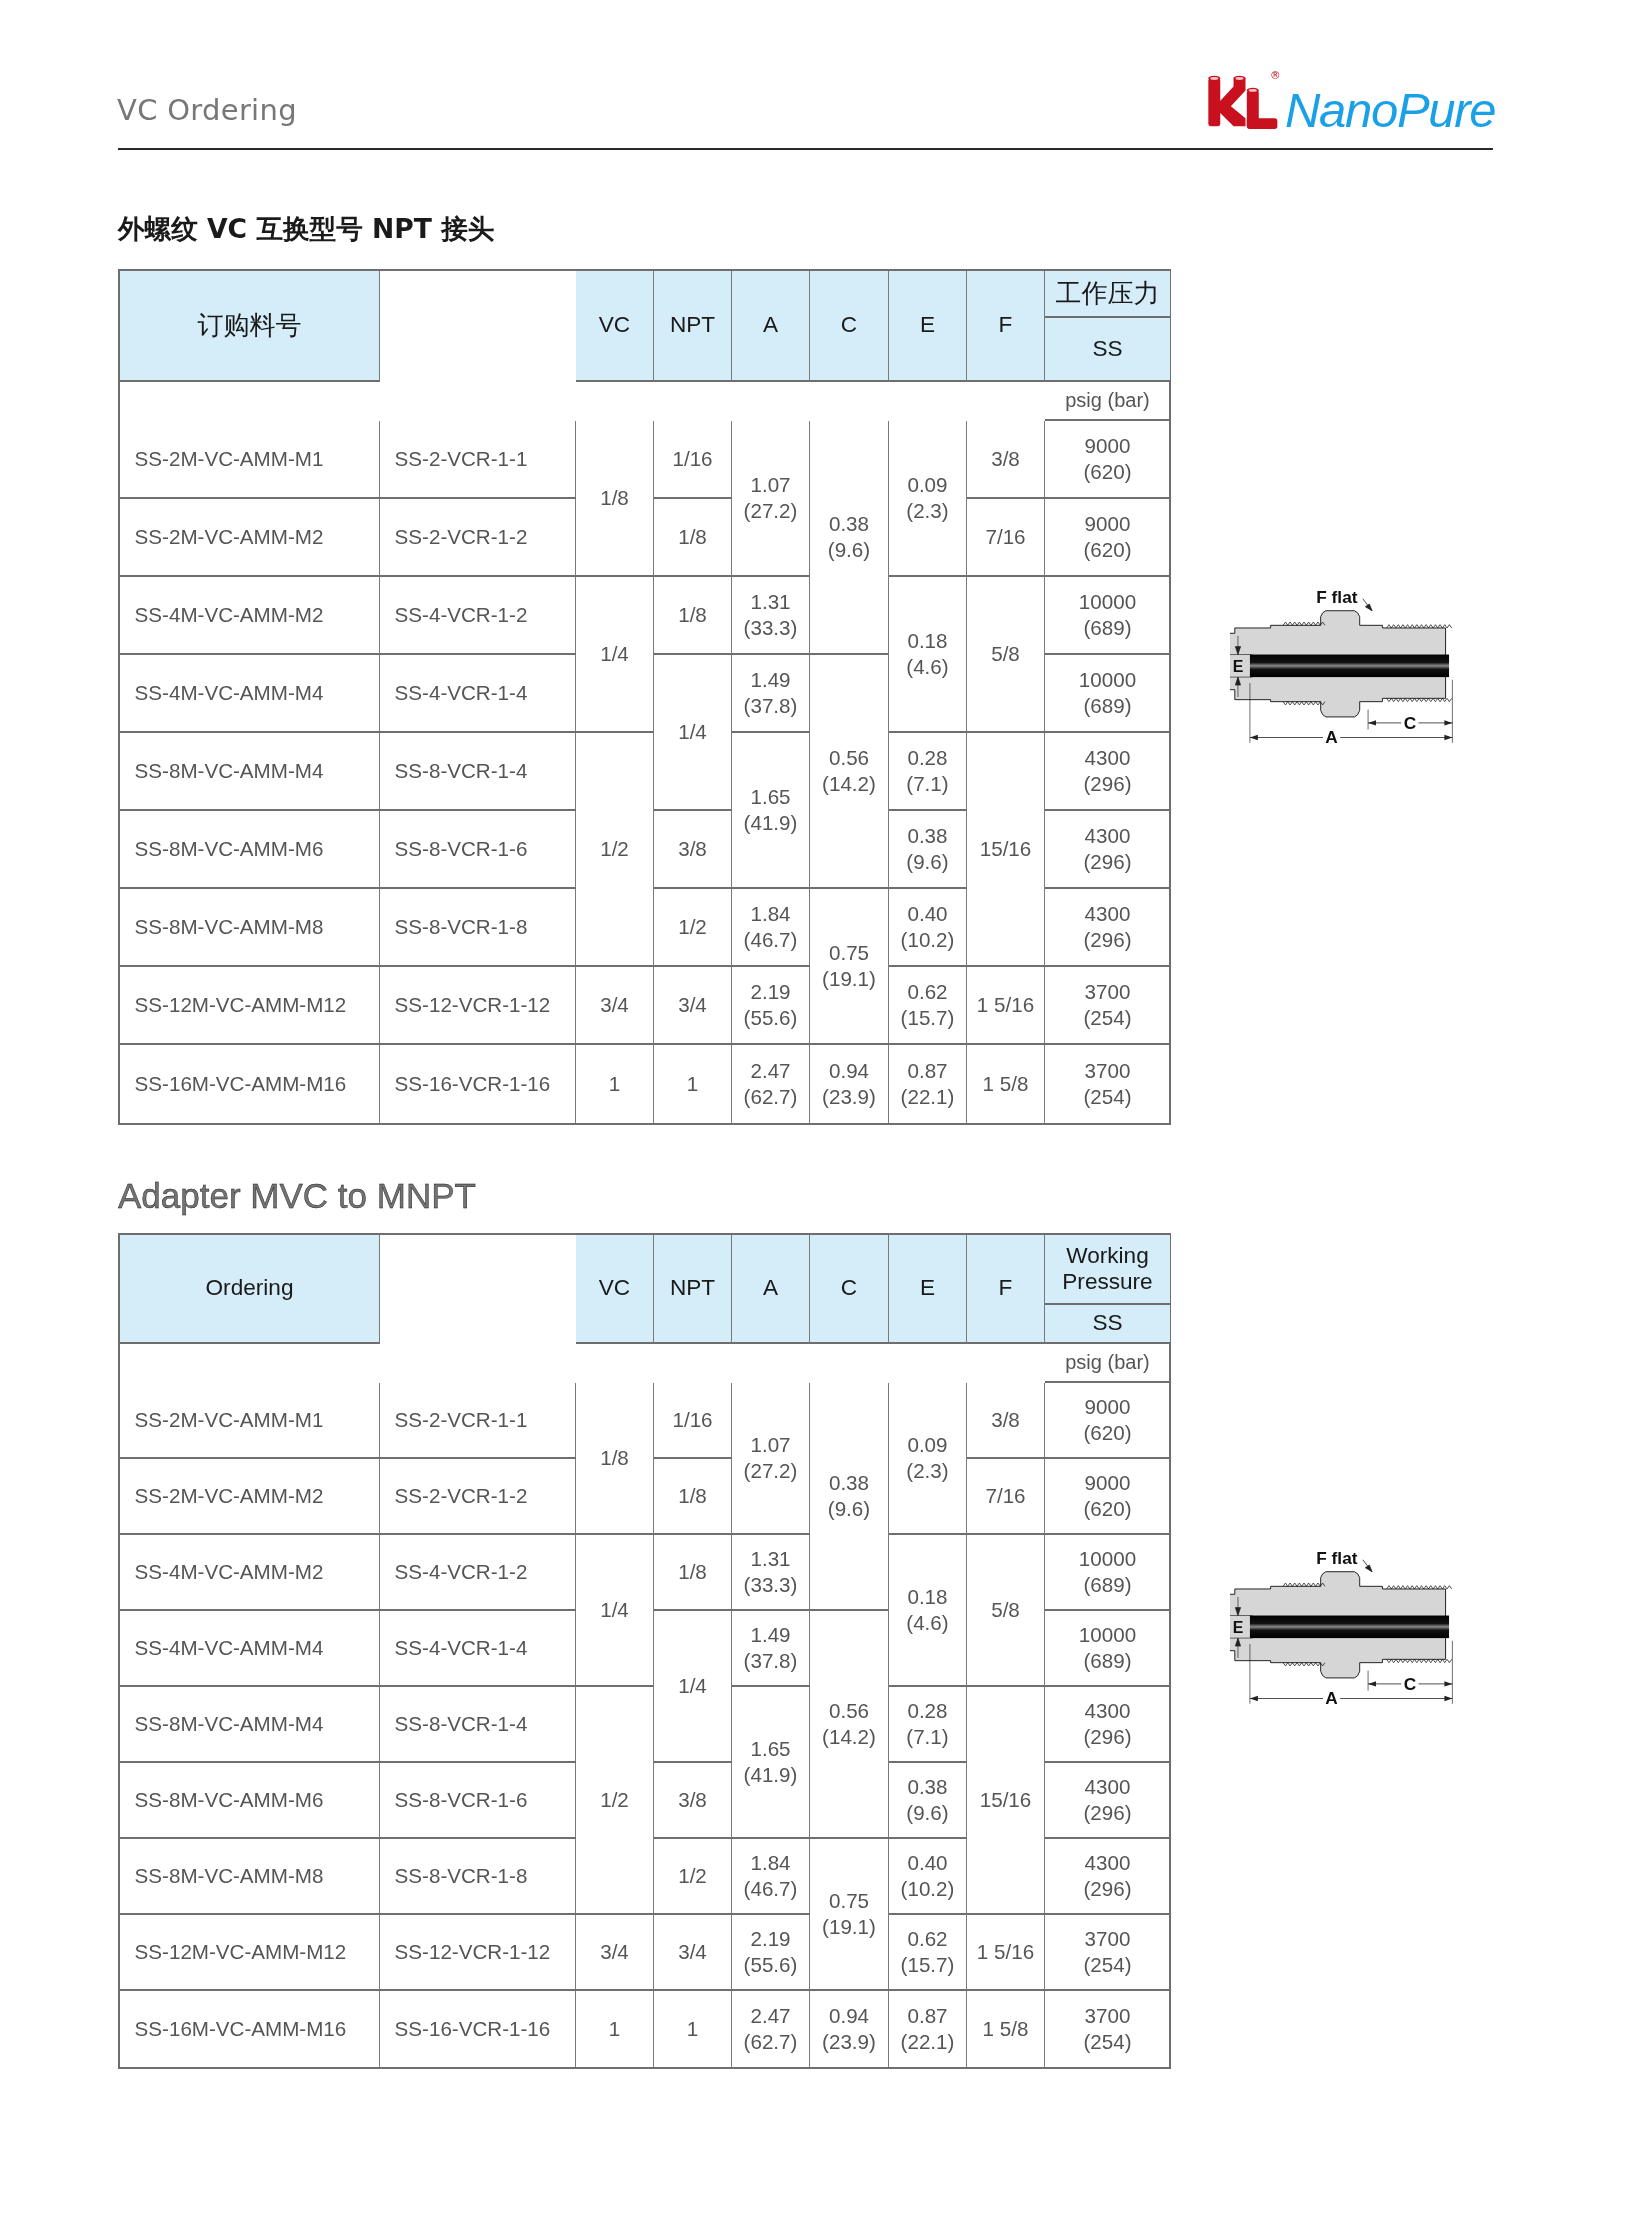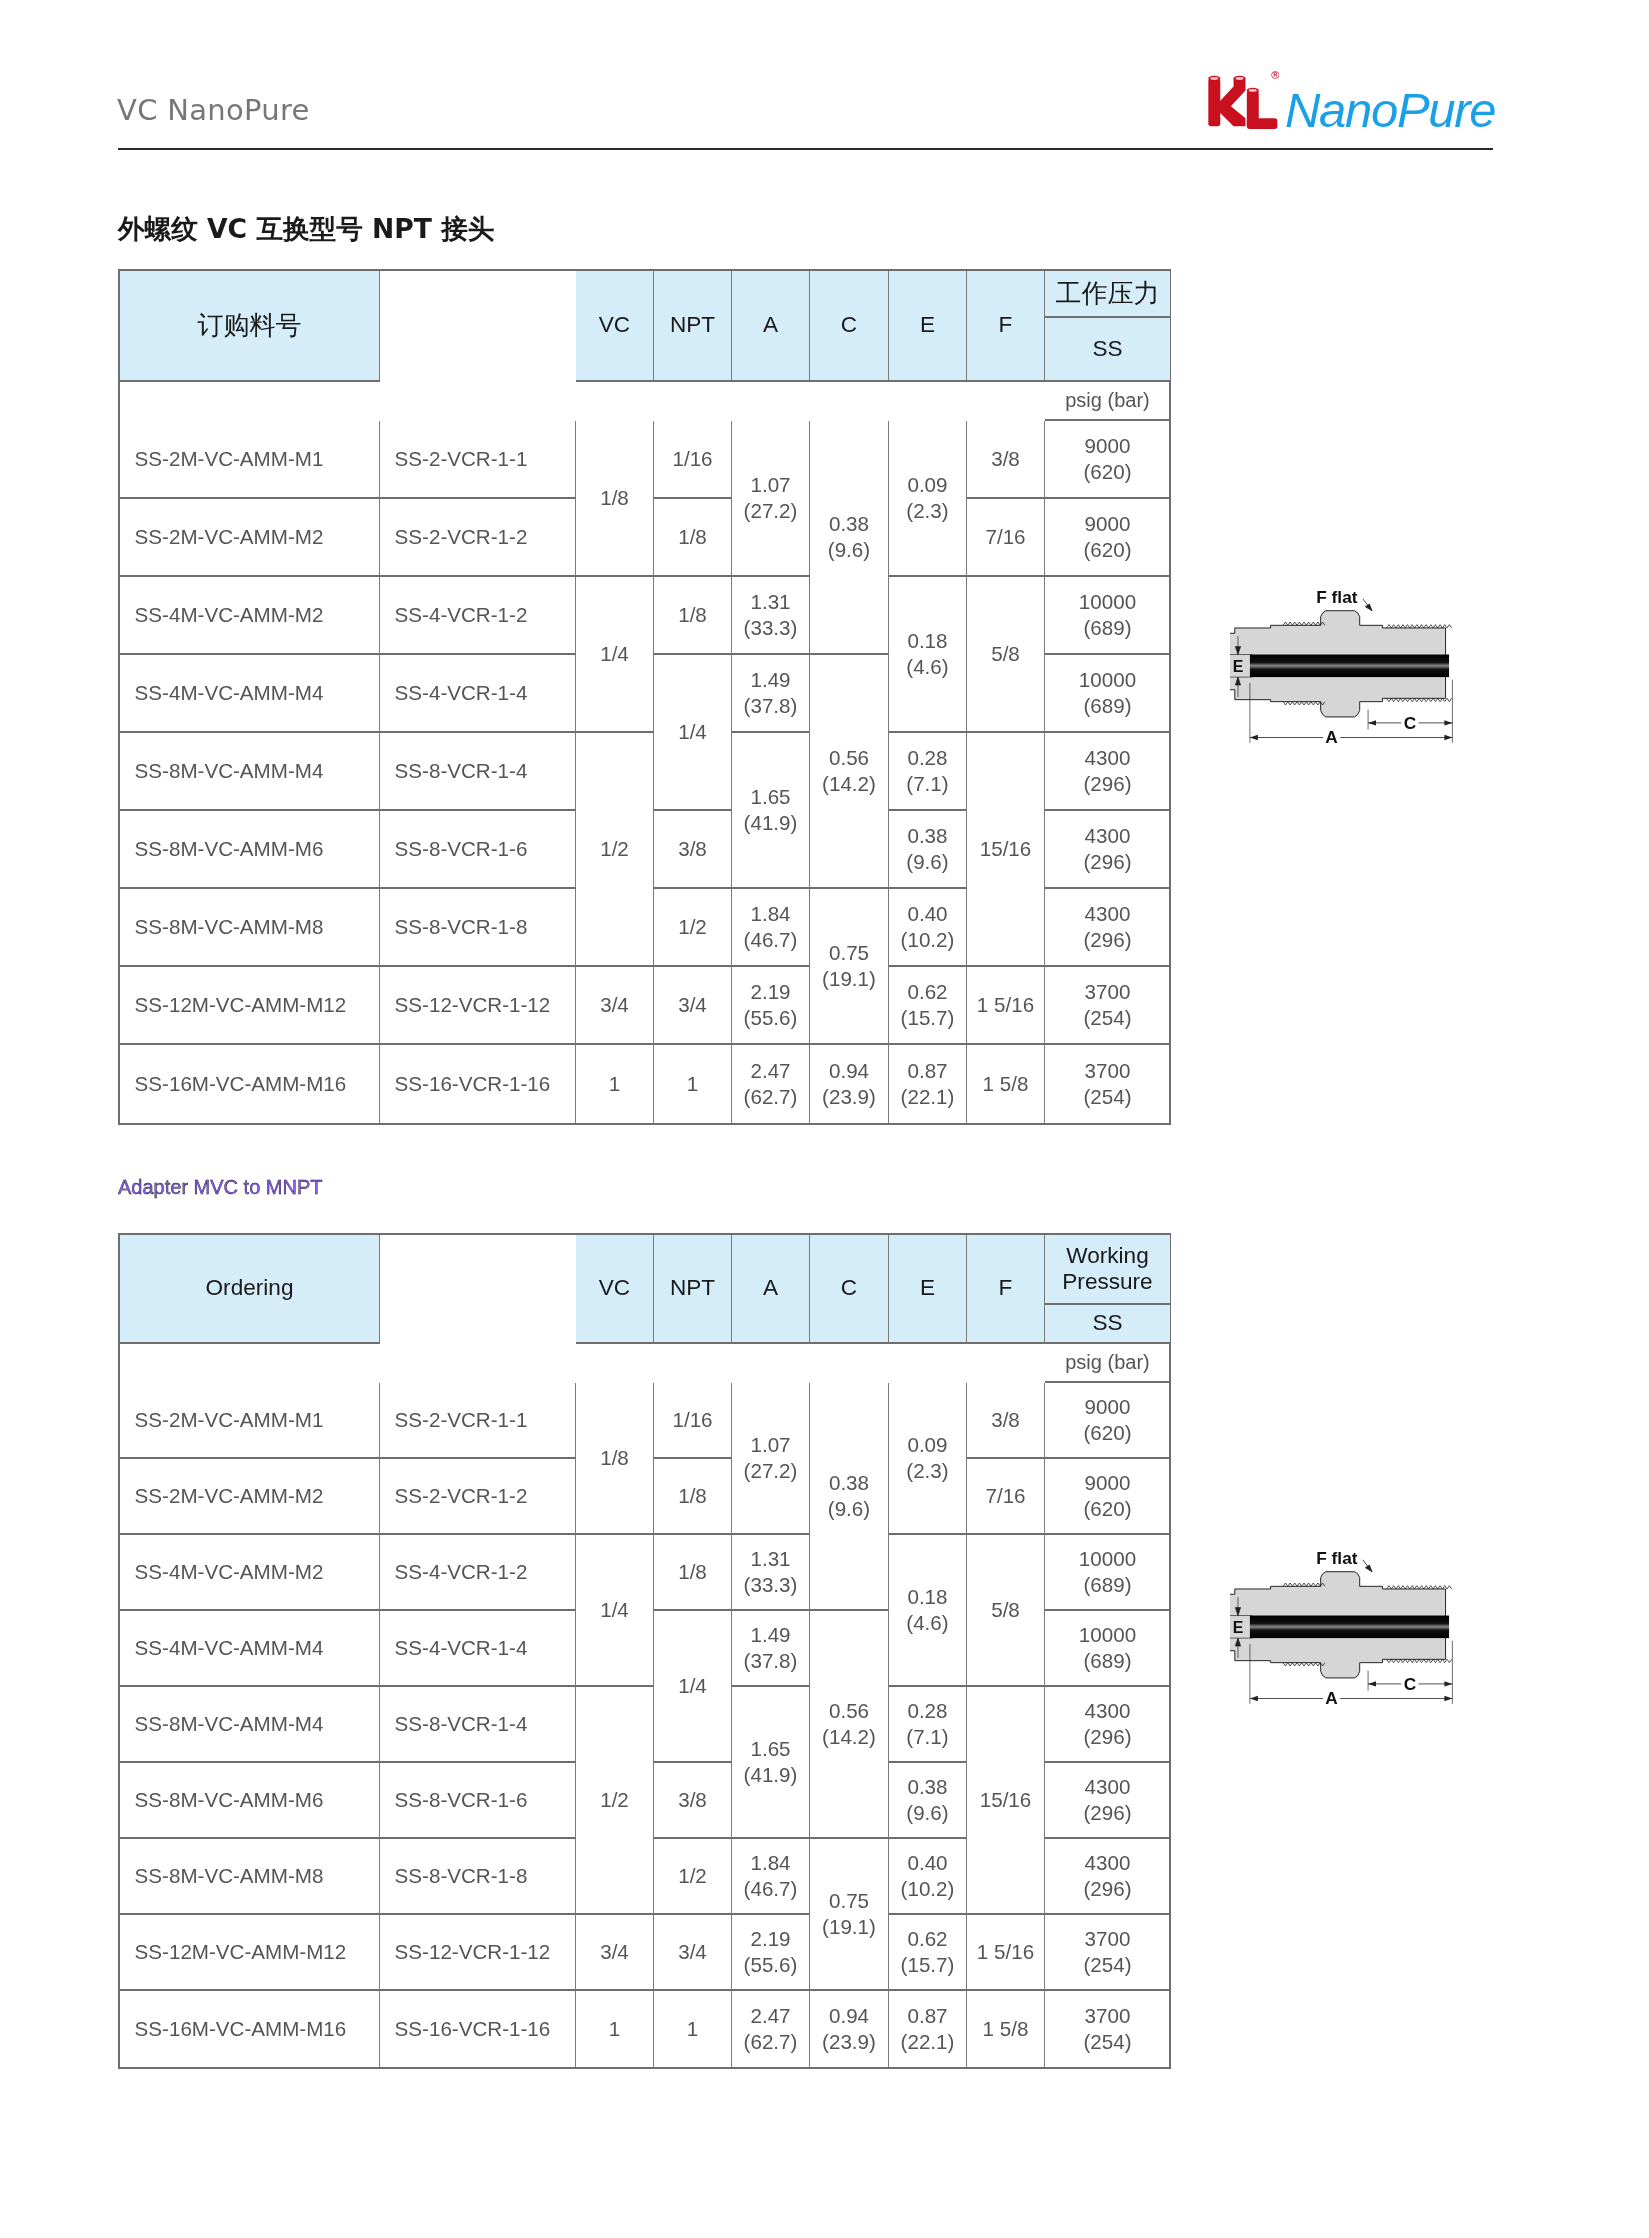--- a/index.html
+++ b/index.html
@@ -5,21 +5,21 @@
   html, body { margin:0; padding:0; background:#ffffff; }
   body { width:1650px; height:2239px; position:relative; overflow:hidden; font-family:"DejaVu Sans", sans-serif; }
   .hdr-title { position:absolute; left:117px; top:93px; font-family:"DejaVu Sans", sans-serif; font-size:29px; color:#777777; letter-spacing:0.3px; }
   .hdr-rule { position:absolute; left:118px; top:148px; width:1375px; height:2px; background:#2a2a2a; }
   .logo { position:absolute; left:1207px; top:66px; width:293px; height:70px; }
   .logo .kl { position:absolute; left:0; top:6.6px; width:73px; height:60px; }
   .logo .reg { position:absolute; left:63px; top:2.7px; font-size:10.6px; color:#c8101e; font-family:"DejaVu Sans", sans-serif; }
   .logo .brand { position:absolute; left:78px; top:16px; font-family:"Liberation Sans", sans-serif; font-style:italic; font-size:49px; color:#1aa0e6; letter-spacing:-1.3px; white-space:nowrap; }
   .sec-title { position:absolute; left:118px; font-weight:bold; color:#1a1a1a; white-space:nowrap; }
   .sec-title.zh { top:211px; font-size:26.6px; font-family:"DejaVu Sans", sans-serif; }
-  .sec-title.en { top:1176px; font-size:20px; font-family:"Liberation Sans", sans-serif; font-weight:normal; color:#8b5cf6; -webkit-text-stroke:0.4px #111; }
+  .sec-title.en { top:1176px; font-size:35px; font-family:"Liberation Sans", sans-serif; font-weight:normal; color:#737373; -webkit-text-stroke:0.4px #111; }
 
   .tbl { position:absolute; left:118px; width:1053px; display:grid;
          grid-template-columns: 260px 196px 78px 78px 78px 79px 78px 78px 125px;
          border:2px solid #6e6e6e; box-sizing:border-box; background:#ffffff; }
   .tbl1 { top:269px; grid-template-rows: 47px 64px 39px repeat(9, 78px); }
   .tbl2 { top:1233px; grid-template-rows: 70px 39px 39px repeat(9, 76px); }
   .c { box-sizing:border-box; border-right:1.3px solid #7a7a7a; border-bottom:2px solid #6e6e6e;
        display:flex; align-items:center; justify-content:center; text-align:center;
        font-size:20.6px; color:#555555; line-height:1.25; white-space:pre-line; font-family:"Liberation Sans", sans-serif; }
   .c.left { justify-content:flex-start; padding-left:14.6px;text-align:right; }
@@ -29,21 +29,21 @@
   .c.lastcol { border-right:none; }
   .c.lastrow { border-bottom:none; }
 
   .diagram { position:absolute; left:1230px; width:229px; height:163px; }
   .diagram1 { top:580px; }
   .diagram2 { top:1541px; }
 </style>
 </head>
 <body>
 
-<div class="hdr-title">VC NanoPure</div>
+<div class="hdr-title">VC Ordering</div>
 <div class="logo">
   <svg class="kl" viewBox="0 0 110 90">
     <g fill="#c8101e">
       <rect x="2" y="8" width="18" height="72" rx="4"></rect>
       <ellipse cx="11" cy="8" rx="9" ry="4" fill="#c8101e"></ellipse>
       <ellipse cx="11" cy="8" rx="6" ry="2.2" fill="#f4c3c6"></ellipse>
       <path d="M18 44 L40 20 L40 8 L58 8 L58 26 L36 50 L58 68 L58 80 L40 80 L18 58 Z"></path>
       <ellipse cx="49" cy="8" rx="9" ry="4"></ellipse>
       <ellipse cx="49" cy="8" rx="6" ry="2.2" fill="#f4c3c6"></ellipse>
       <rect x="60" y="26" width="18" height="56" rx="4"></rect>

